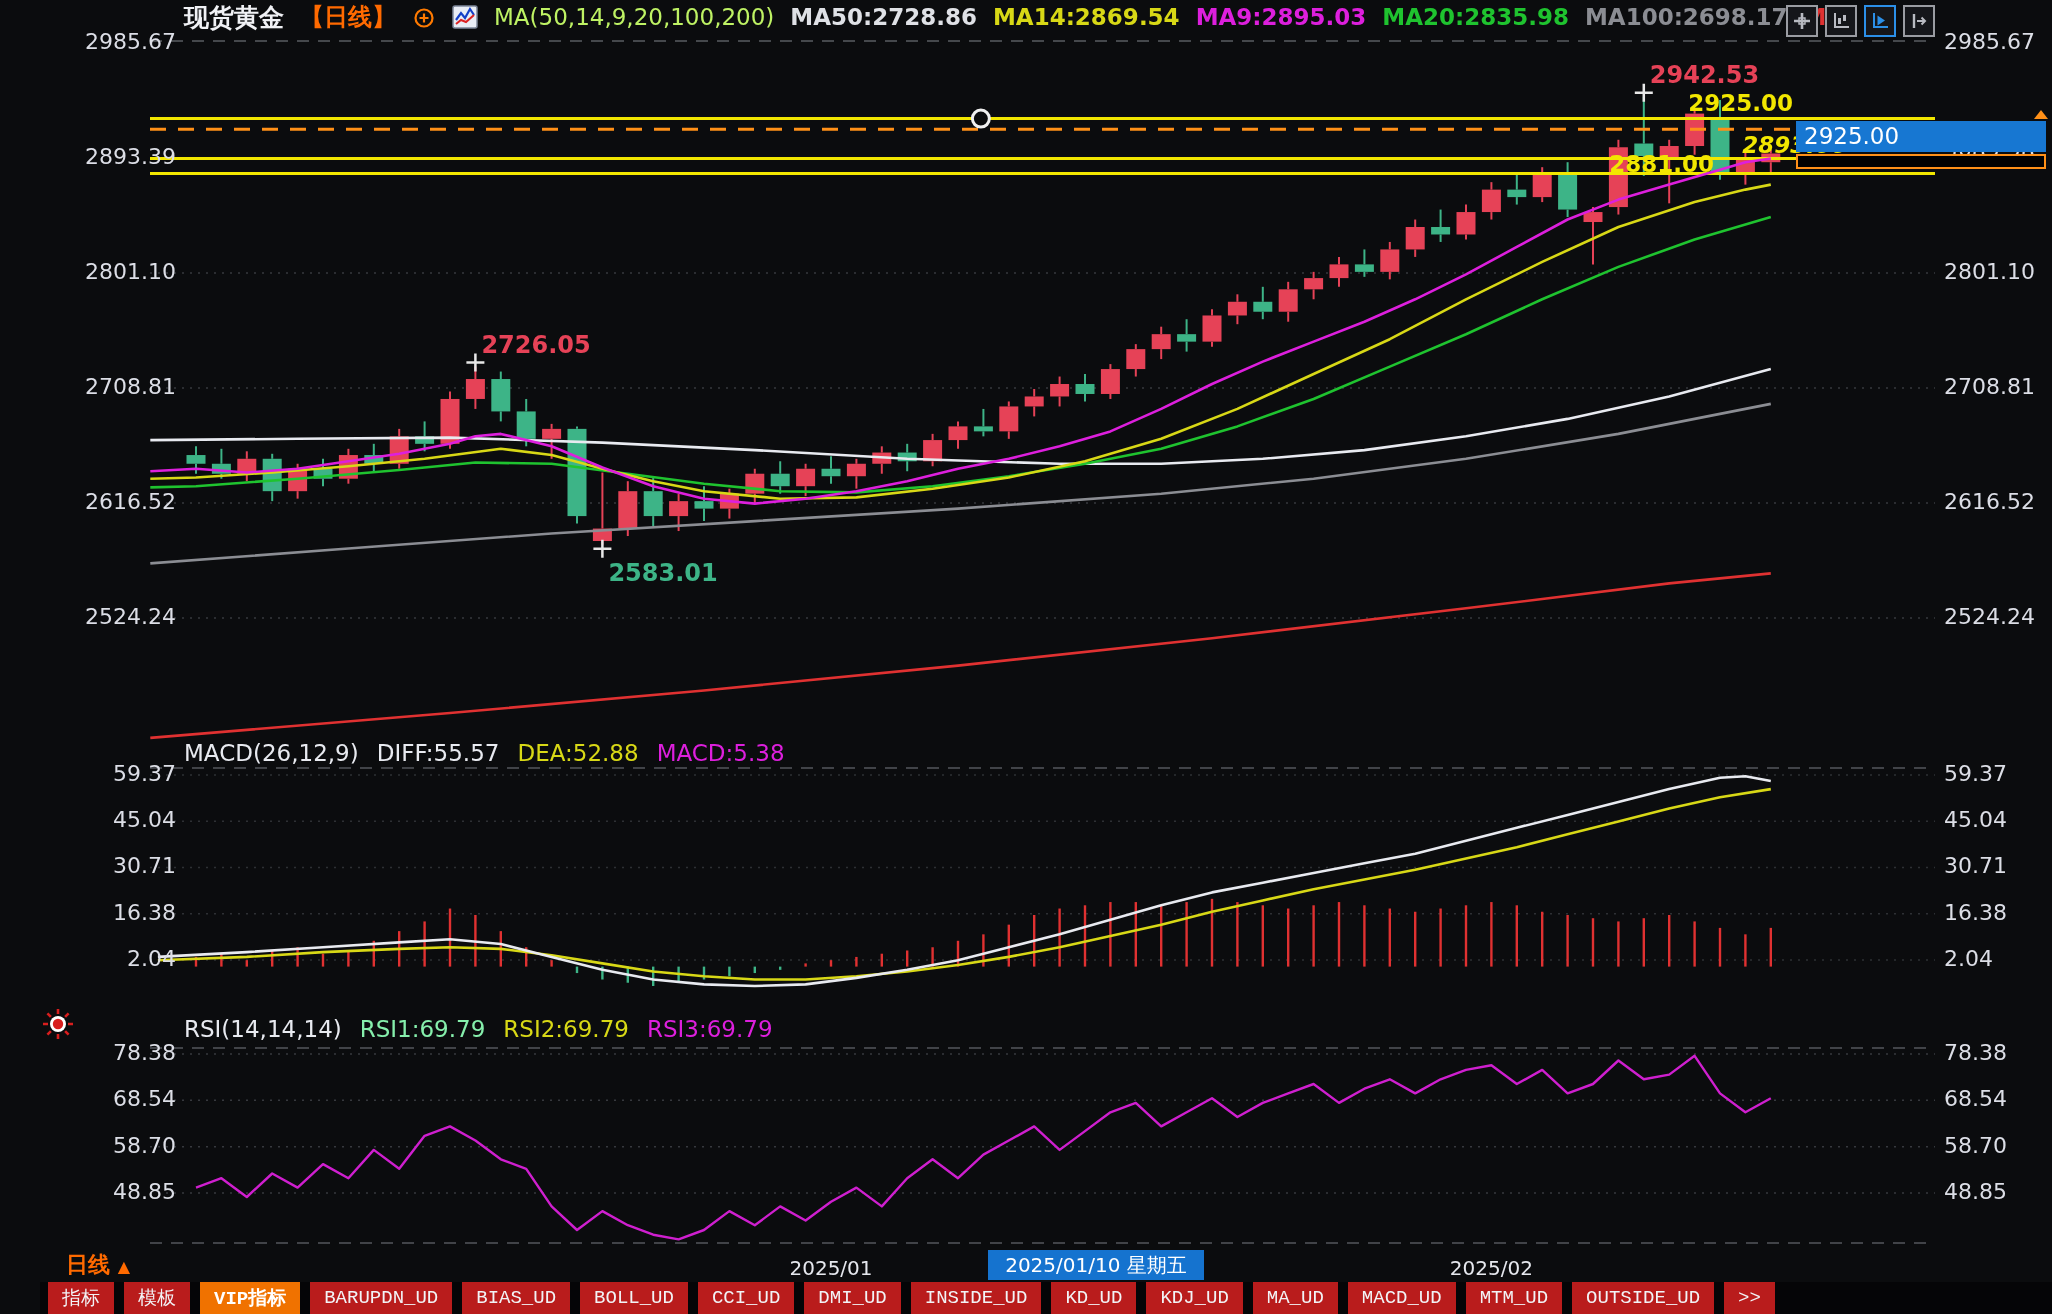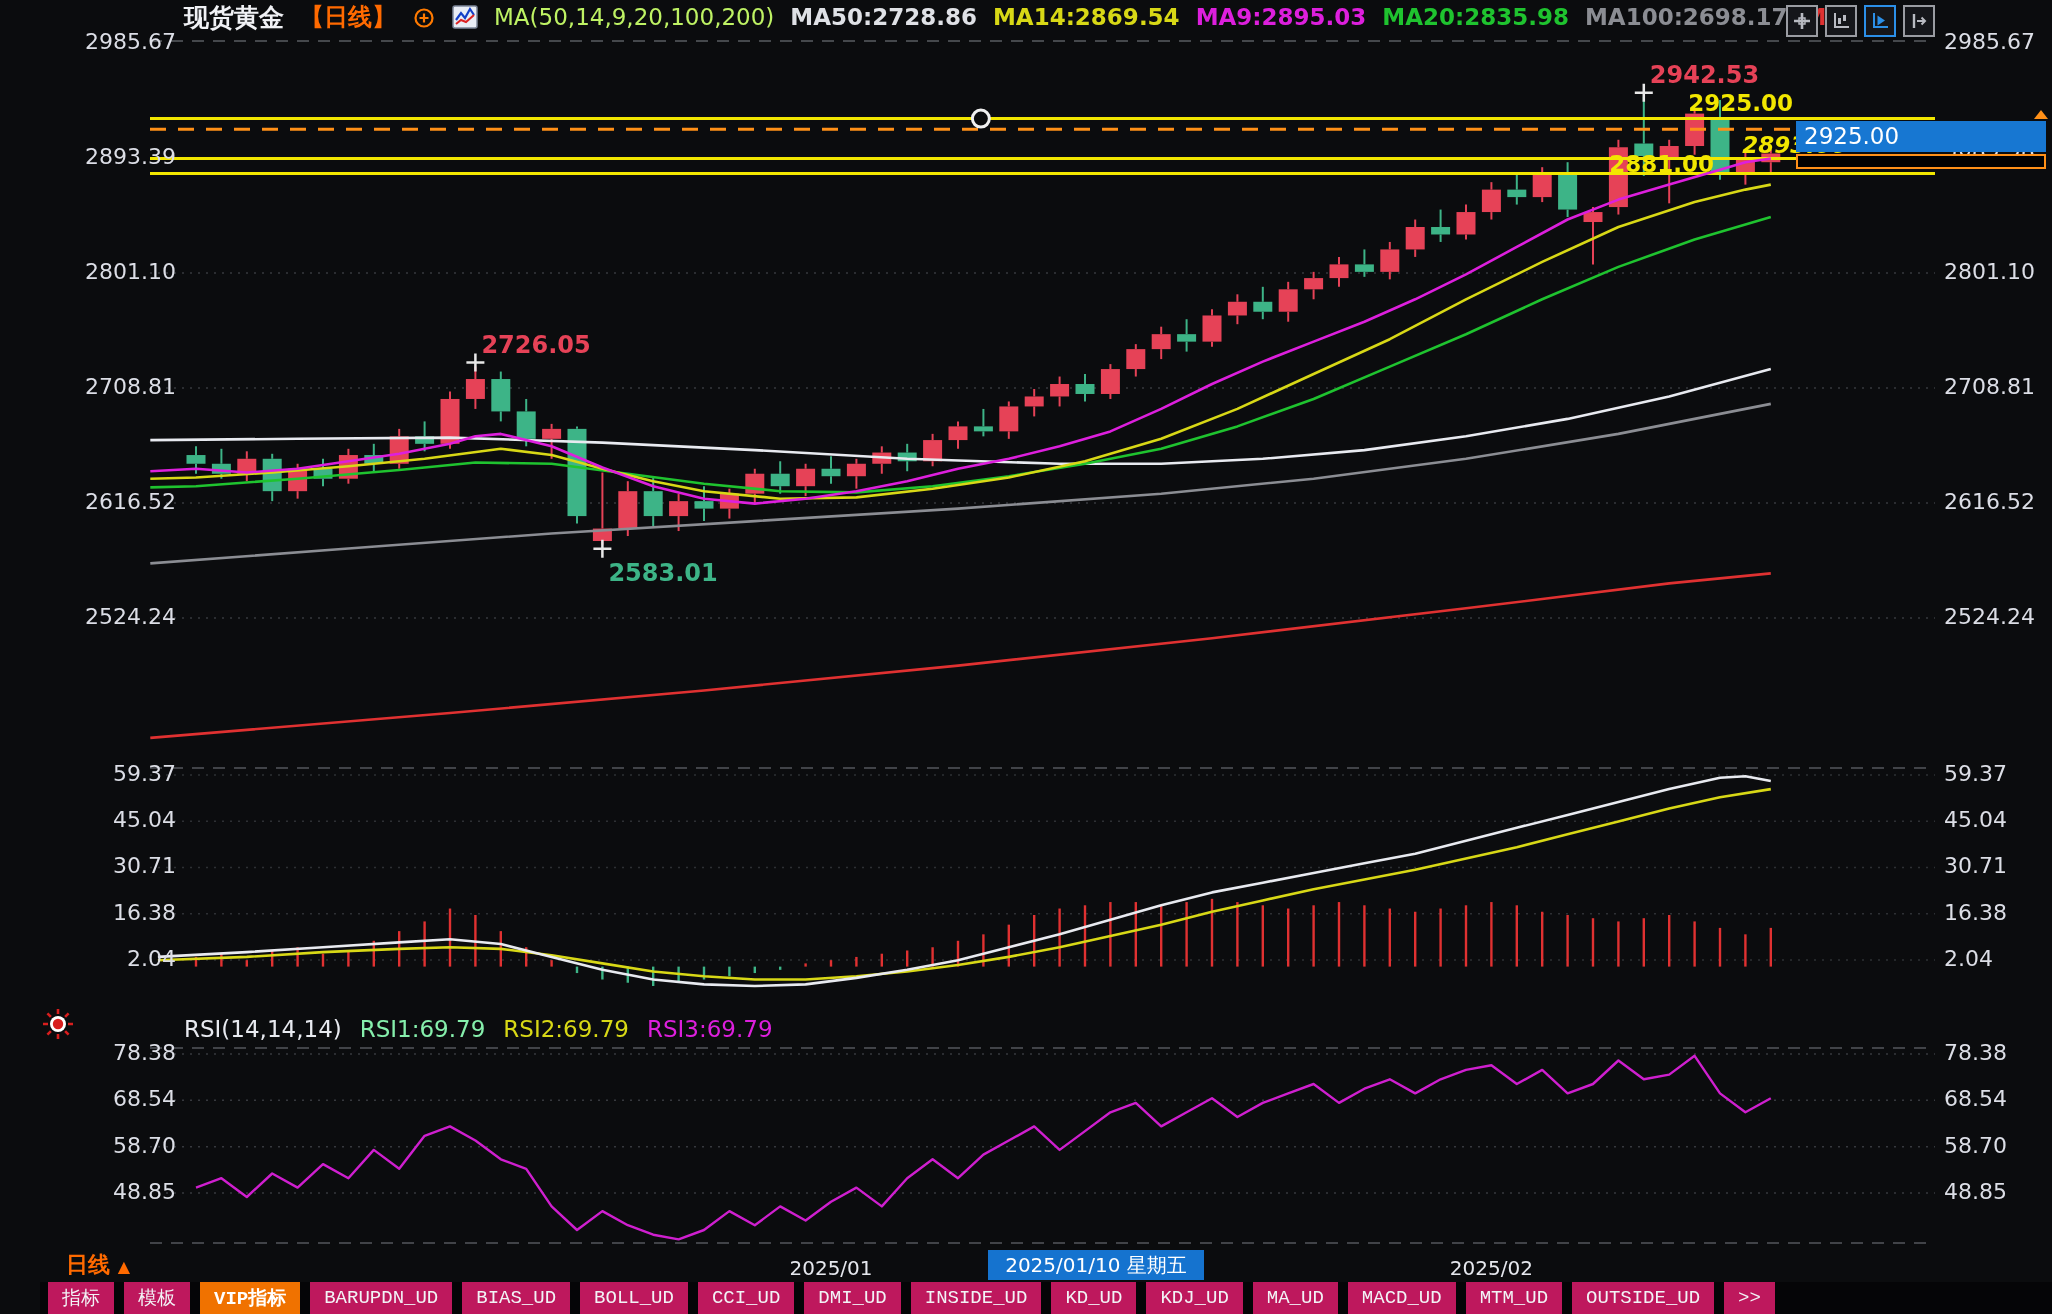--- a/index.html
+++ b/index.html
@@ -33,21 +33,21 @@
   .tag-arrow{position:absolute;left:2034px;top:110px;width:0;height:0;border-left:7px solid transparent;
              border-right:7px solid transparent;border-bottom:9px solid #ff9018;}
   .date-tag{position:absolute;left:988px;top:1250px;width:216px;height:30px;background:#1573cf;color:#fff;
             font-size:20px;line-height:30px;text-align:center;}
   .date-lbl{position:absolute;top:1256px;font-size:20px;color:#e6e8ee;transform:translateX(-50%);}
   .period-foot{position:absolute;left:66px;top:1250px;font-size:22px;font-weight:700;color:#ff6a00;cursor:pointer;}
   .period-foot .tri{font-size:16px;}
   
   .tabbar{position:absolute;left:40px;right:0;top:1282px;height:32px;background:#050507;display:flex;
           gap:10px;align-items:stretch;padding-left:8px;font-family:"Liberation Mono","DejaVu Sans Mono",monospace;}
-  .tab{background:#be185d;color:#f2f3f6;font-size:19px;display:flex;align-items:center;
+  .tab{background:#b91c1c;color:#f2f3f6;font-size:19px;display:flex;align-items:center;
        padding:0 14px;cursor:pointer;white-space:nowrap;}
   .tab.active{background:#f07200;color:#fff;font-weight:700;}
   .watermark{position:absolute;right:26px;top:1300px;font-size:30px;font-weight:600;color:#8e9096;letter-spacing:2px;}
   svg.canvas{position:absolute;left:0;top:0;pointer-events:none;}
 </style>
 </head>
 <body>
 
 <div class="app">
 
@@ -453,20 +453,26 @@
       <div class="axis-label" style="left: 40px; top: 1086.32px; width: 136px; text-align: right;">68.54</div>
       <div class="axis-label" style="left: 1944px; top: 1086.32px;">68.54</div>
       <div class="axis-label" style="left: 40px; top: 1132.64px; width: 136px; text-align: right;">58.70</div>
       <div class="axis-label" style="left: 1944px; top: 1132.64px;">58.70</div>
       <div class="axis-label" style="left: 40px; top: 1179px; width: 136px; text-align: right;">48.85</div>
       <div class="axis-label" style="left: 1944px; top: 1179px;">48.85</div>
       <div class="date-lbl" style="left: 831px; top: 1256px;">2025/01</div>
       <div class="date-lbl" style="left: 1491.4px; top: 1256px;">2025/02</div>
     </div>
 
+  <div class="pane-hdr" style="left:184px;top:740px;">
+    <span style="color:#e8eaf0;">MACD(26,12,9)</span>
+    <span style="color:#e8eaf0;">DIFF:55.57</span>
+    <span style="color:#d8d816;">DEA:52.88</span>
+    <span style="color:#dd1fdd;">MACD:5.38</span>
+  </div>
 
   <div class="pane-hdr" style="left:184px;top:1016px;">
     <span style="color:#e8eaf0;">RSI(14,14,14)</span>
     <span style="color:#86efac;">RSI1:69.79</span>
     <span style="color:#d8d816;">RSI2:69.79</span>
     <span style="color:#dd1fdd;">RSI3:69.79</span>
   </div>
 
   <div class="price-tag">2925.00</div>
   <div class="alert-box"></div>

